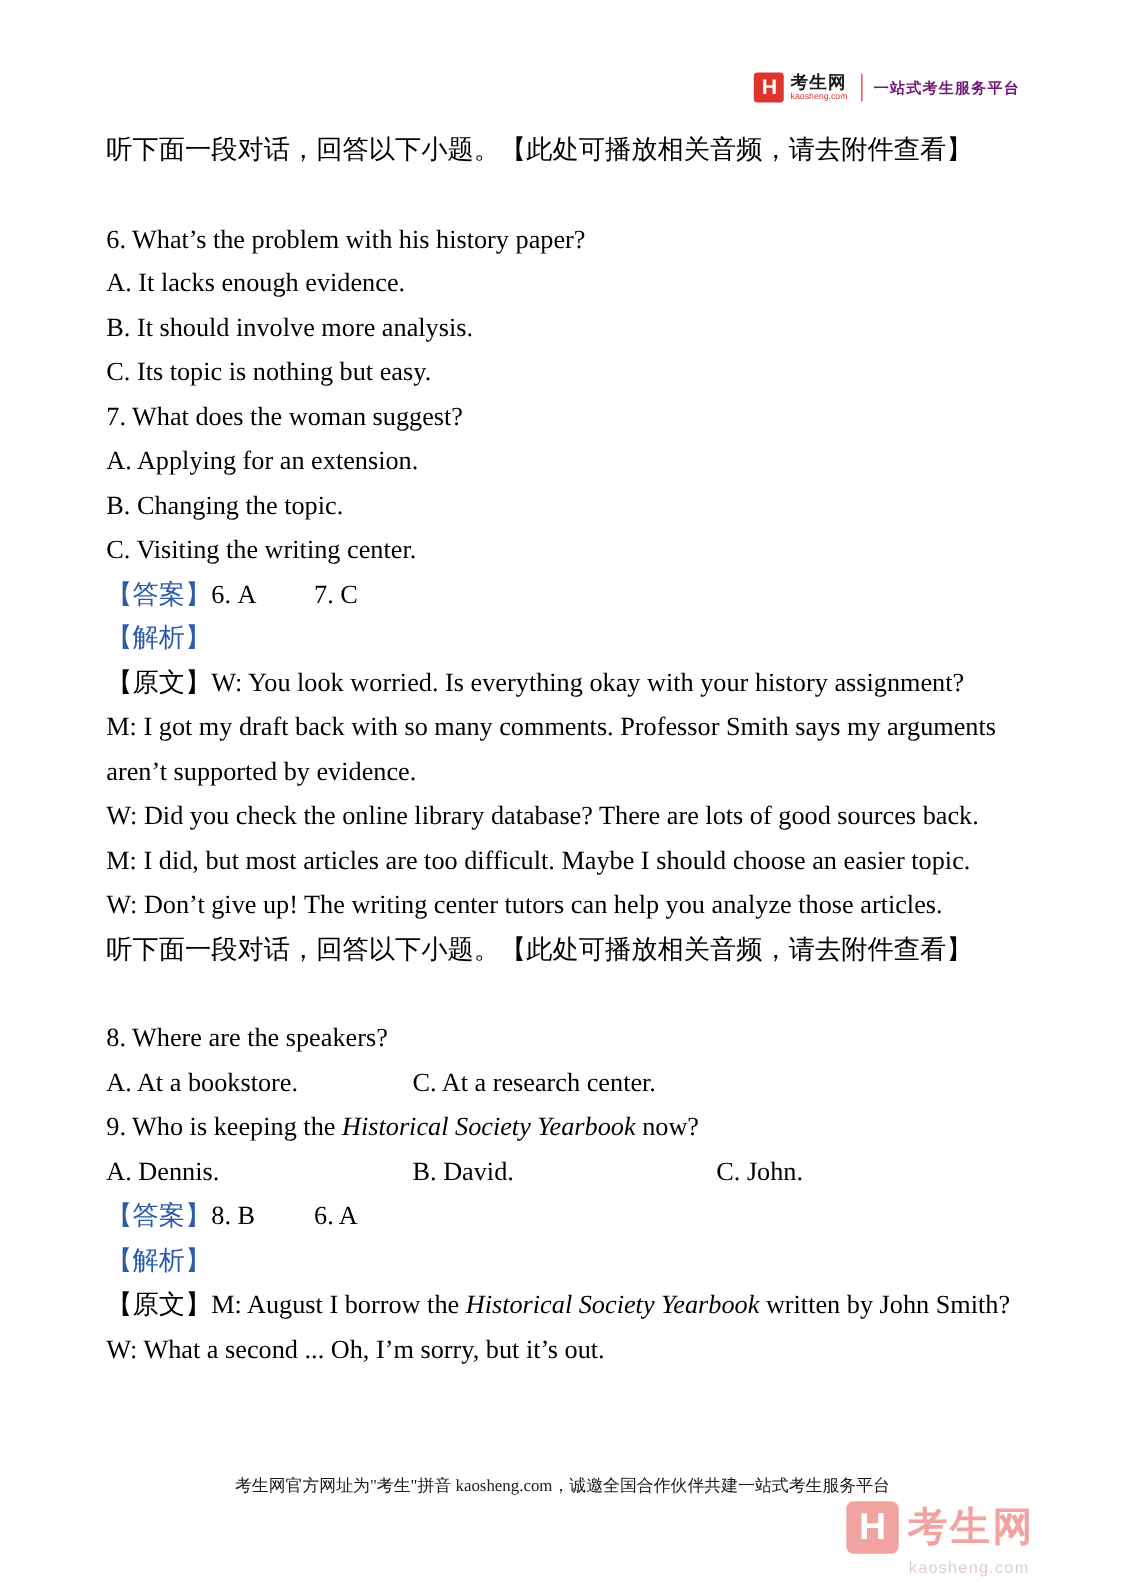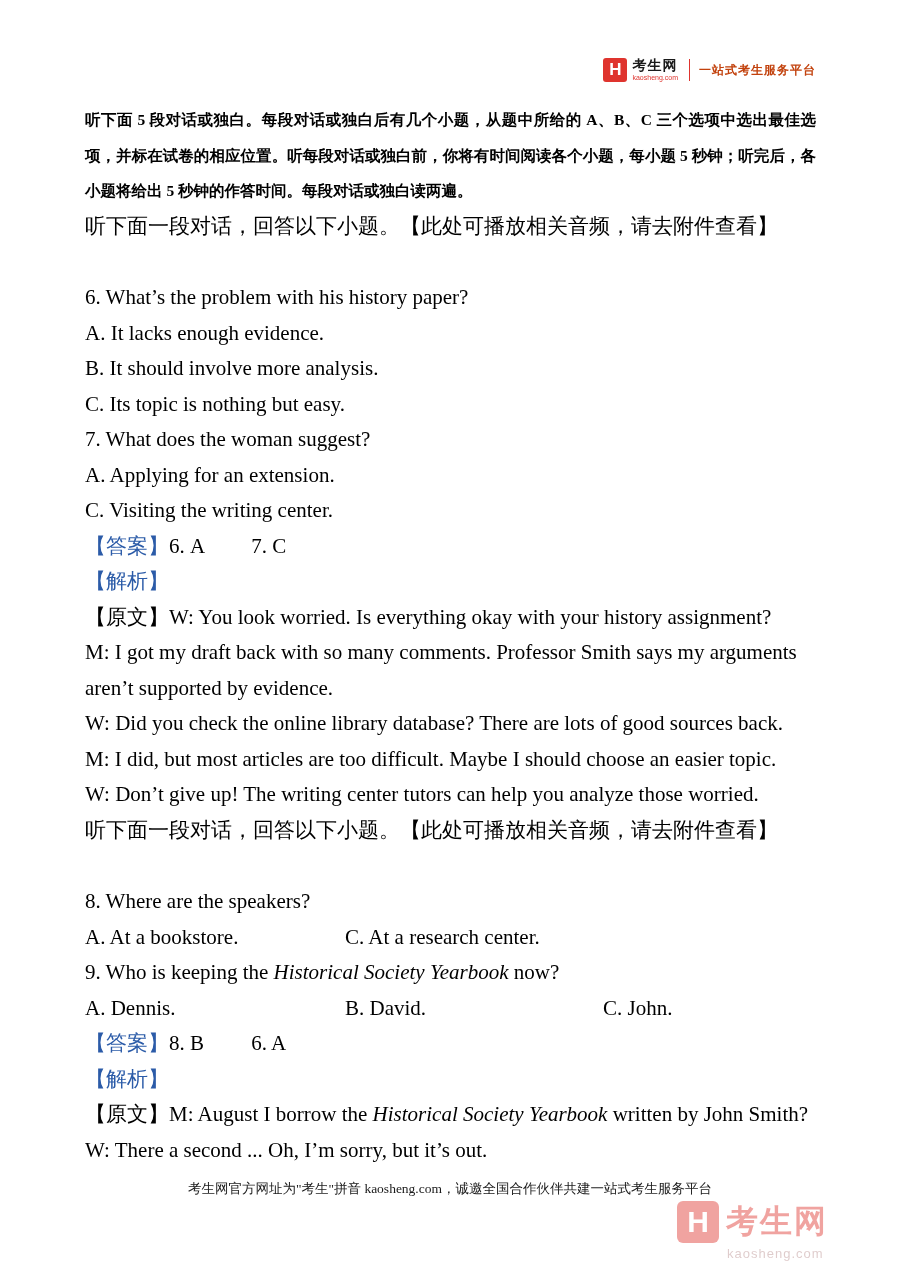--- a/index.html
+++ b/index.html
@@ -22,40 +22,40 @@
   .logo-icon {
     width: 24px; height: 24px; border-radius: 3px;
     background: #df342e; color: #ffffff;
     font-weight: bold; font-size: 17px;
     display: flex; align-items: center; justify-content: center;
   }
   .logo-stack { display: flex; flex-direction: column; line-height: 1.1; }
   .brand-cn { font-size: 14px; font-weight: bold; color: #1a1a1a; letter-spacing: 1px; }
   .brand-domain { font-size: 7px; color: #df342e; }
   .logo-sep { width: 1px; height: 22px; background: #df342e; margin: 0 4px 0 6px; }
-  .logo-tagline { color: #c2410c; font-size: 12px; font-weight: bold; letter-spacing: 1px; }
+  .logo-tagline { color: #701a75; font-size: 12px; font-weight: bold; letter-spacing: 1px; }
 
   
   .content {
     position: absolute; left: 85px; top: 102px; width: 731px;
   }
   .line {
     font-size: 21px;
     line-height: 35.5px;
     white-space: pre-wrap;
   }
   .bold-cn {
     font-weight: 700;
     font-size: 15.5px;
     text-align: justify;
   }
   .spacer { height: 36px; }
   .blue { color: #2b5ba8; margin-top: 44px; }
   .italic { font-style: italic; }
-  .cols { display: flex; gap: 15px; }
+  .cols { display: flex; }
   .cols .col:nth-child(1) { width: 245px; }
   .cols .col:nth-child(2) { width: 243px; }
   .cols .col:nth-child(3) { flex: 1; }
 
   
   .footer {
     position: absolute; top: 1180px; left: 0; width: 100%;
     text-align: center;
     font-size: 13.5px;
     color: #1a1a1a;
@@ -84,47 +84,47 @@
   <div class="logo-icon">H</div>
   <div class="logo-stack">
     <span class="brand-cn">考生网</span>
     <span class="brand-domain">kaosheng.com</span>
   </div>
   <div class="logo-sep"></div>
   <div class="logo-tagline">一站式考生服务平台</div>
 </div>
 
 <main class="content">
-    <div class="line bold-cn"><span>听下面 5 段对话或独白。每段对话或独白后有几个小题，从题中所给的 A、B、C 三个选项中选出最佳选项，并标在试卷的相应位置。听每段对话或独白前，你将有时间阅读各个小题，每小题 5 秒钟；听完后，各小题将给出 5 秒钟的作答时间。每段对话或独白读两遍。</span></div>
     <div class="line"><span>听下面一段对话，回答以下小题。【此处可播放相关音频，请去附件查看】</span></div>
     <div class="spacer"></div>
     <div class="line"><span>6. What’s the problem with his history paper?</span></div>
     <div class="line"><span>A. It lacks enough evidence.</span></div>
     <div class="line"><span>B. It should involve more analysis.</span></div>
     <div class="line"><span>C. Its topic is nothing but easy.</span></div>
     <div class="line"><span>7. What does the woman suggest?</span></div>
     <div class="line"><span>A. Applying for an extension.</span></div>
+    <div class="line"><span>B. Changing the topic.</span></div>
     <div class="line"><span>C. Visiting the writing center.</span></div>
     <div class="line"><span class="blue">【答案】</span><span>6. A         7. C</span></div>
     <div class="line"><span class="blue">【解析】</span></div>
     <div class="line"><span>【原文】W: You look worried. Is everything okay with your history assignment?</span></div>
     <div class="line"><span>M: I got my draft back with so many comments. Professor Smith says my arguments aren’t supported by evidence.</span></div>
     <div class="line"><span>W: Did you check the online library database? There are lots of good sources back.</span></div>
     <div class="line"><span>M: I did, but most articles are too difficult. Maybe I should choose an easier topic.</span></div>
-    <div class="line"><span>W: Don’t give up! The writing center tutors can help you analyze those worried.</span></div>
+    <div class="line"><span>W: Don’t give up! The writing center tutors can help you analyze those articles.</span></div>
     <div class="line"><span>听下面一段对话，回答以下小题。【此处可播放相关音频，请去附件查看】</span></div>
     <div class="spacer"></div>
     <div class="line"><span>8. Where are the speakers?</span></div>
     <div class="line cols"><span class="col">A. At a bookstore.</span><span class="col">C. At a research center.</span></div>
     <div class="line"><span>9. Who is keeping the </span><span class="italic">Historical Society Yearbook</span><span> now?</span></div>
     <div class="line cols"><span class="col">A. Dennis.</span><span class="col">B. David.</span><span class="col">C. John.</span></div>
     <div class="line"><span class="blue">【答案】</span><span>8. B         6. A</span></div>
     <div class="line"><span class="blue">【解析】</span></div>
     <div class="line"><span>【原文】M: August I borrow the </span><span class="italic">Historical Society Yearbook</span><span> written by John Smith?</span></div>
-    <div class="line"><span>W: There a second ... Oh, I’m sorry, but it’s out.</span></div>
+    <div class="line"><span>W: What a second ... Oh, I’m sorry, but it’s out.</span></div>
   </main>
 
 <div class="footer">考生网官方网址为"考生"拼音 kaosheng.com，诚邀全国合作伙伴共建一站式考生服务平台</div>
 
 <div class="watermark">
   <div class="wm-row">
     <div class="wm-icon">H</div>
     <span class="wm-cn">考生网</span>
   </div>
   <div class="wm-domain">kaosheng.com</div>

